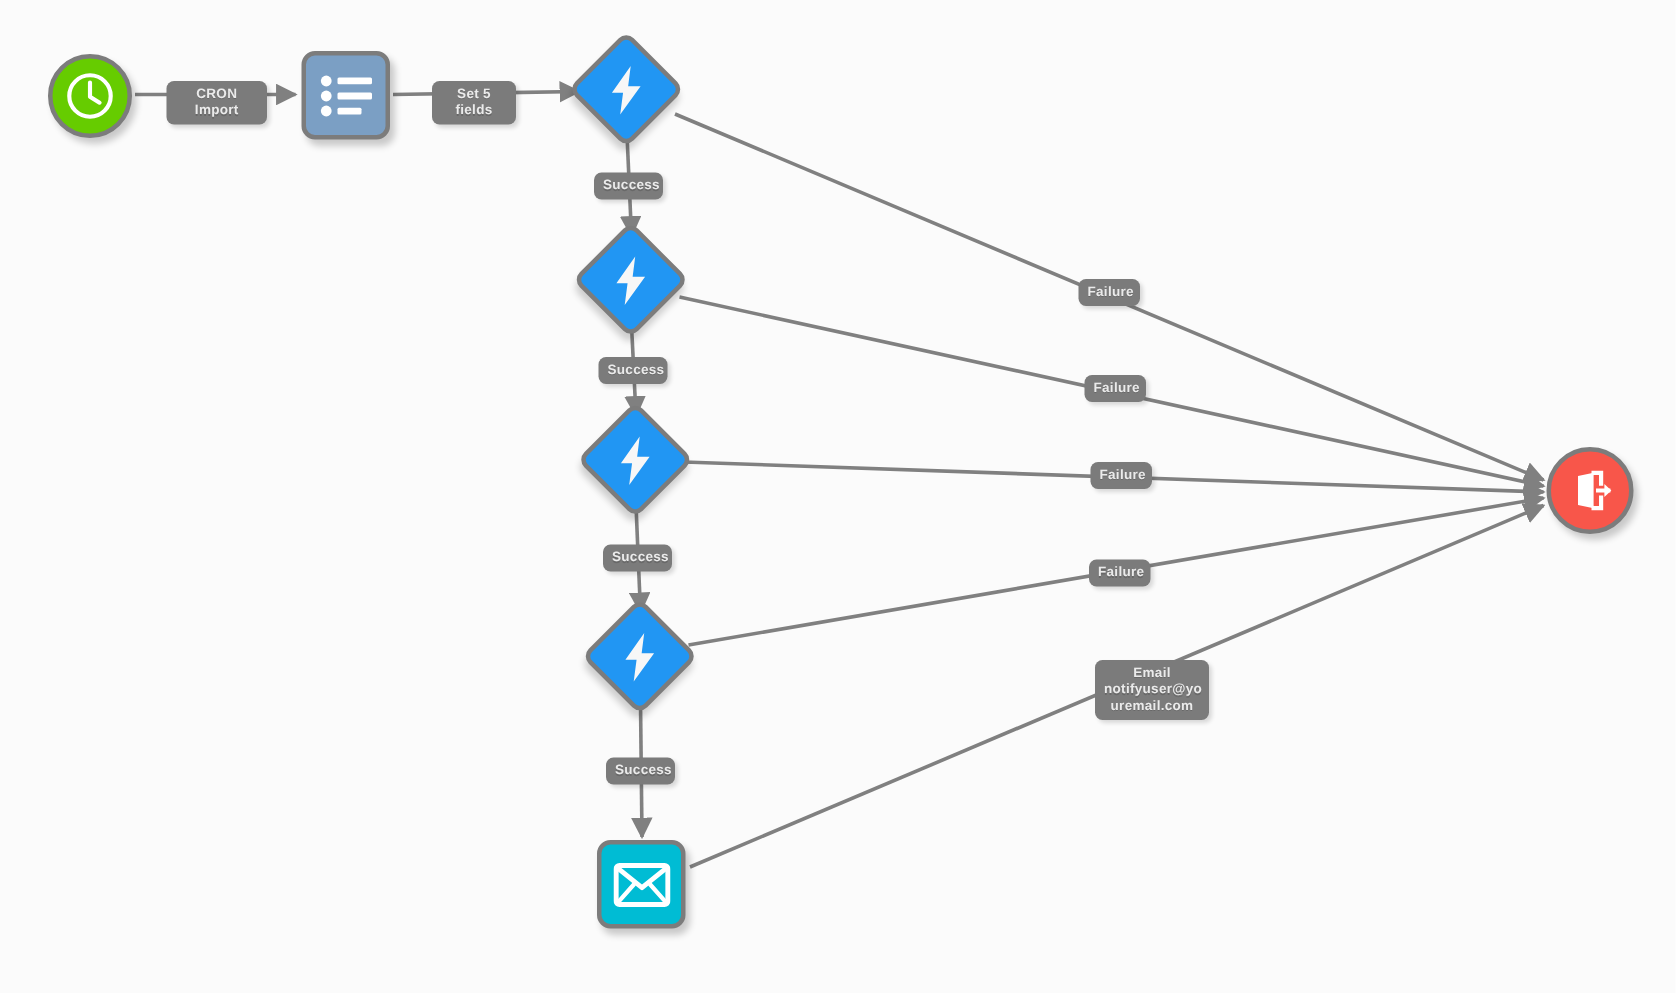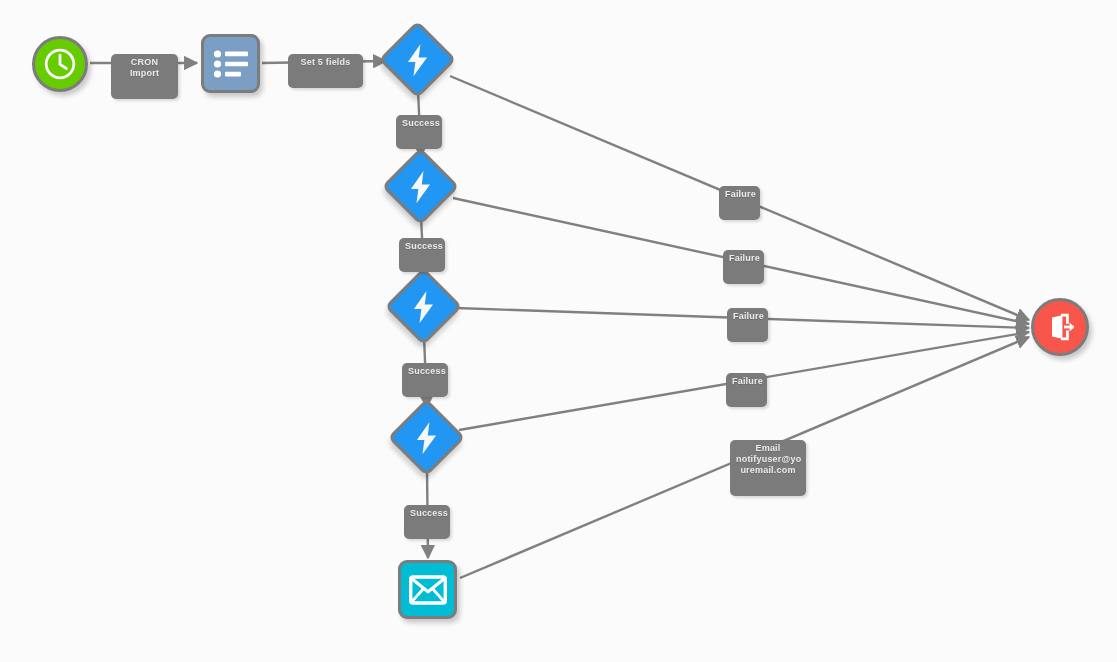--- a/index.html
+++ b/index.html
@@ -64,21 +64,21 @@
   
   .edge-label {
     position: absolute;
     background: #7b7b7b;
     color: #ebebeb;
     border-radius: 5px;
     font-size: 9px;
     font-weight: bold;
     letter-spacing: 0.2px;
     text-align: center;
-    padding: 3px 6px 20px 6px;
+    padding: 3px 6px 4px 6px;
     box-sizing: border-box;
     white-space: pre-line;
     line-height: 11px;
     box-shadow: 2px 2px 3px rgba(0,0,0,0.14);
     text-shadow: 0 1px 0 rgba(0,0,0,0.15);
   }
 </style>
 </head>
 <body>
 
@@ -154,21 +154,21 @@
       <path d="M18.4 4.2 L8.0 6.4 L8.0 25.6 L18.4 27.8 Z" fill="#ffffff"></path>
       <path d="M18.4 4.2 L23.4 4.2 L23.4 11.4" fill="none" stroke="#ffffff" stroke-width="2.8" stroke-linecap="square"></path>
       <path d="M18.4 27.8 L23.4 27.8 L23.4 20.8" fill="none" stroke="#ffffff" stroke-width="2.8" stroke-linecap="square"></path>
       <path d="M20.0 16.0 L29.6 16.0" fill="none" stroke="#ffffff" stroke-width="2.8" stroke-linecap="butt"></path>
       <path d="M25.6 11.6 L30.2 16.0 L25.6 20.4 Z" fill="#ffffff"></path>
     </svg></span>
       </div>
     </div>
   <div id="labels-group">
       <div class="edge-label" style="left: 111px; top: 54px; width: 67px;">CRON Import</div>
-      <div class="edge-label" style="left: 288px; top: 54px; width: 75px;">Set 5 fields</div>
+      <div class="edge-label" style="left: 288px; top: 54px; width: 56px;">Set 5 fields</div>
       <div class="edge-label" style="left: 396px; top: 115px; width: 46px;">Success</div>
       <div class="edge-label" style="left: 399px; top: 238px; width: 46px;">Success</div>
       <div class="edge-label" style="left: 402px; top: 363px; width: 46px;">Success</div>
       <div class="edge-label" style="left: 404px; top: 505px; width: 46px;">Success</div>
       <div class="edge-label" style="left: 719px; top: 186px; width: 41px;">Failure</div>
       <div class="edge-label" style="left: 723px; top: 250px; width: 41px;">Failure</div>
       <div class="edge-label" style="left: 727px; top: 308px; width: 41px;">Failure</div>
       <div class="edge-label" style="left: 726px; top: 373px; width: 41px;">Failure</div>
       <div class="edge-label" style="left: 730px; top: 440px; width: 76px;">Email
 notifyuser@yo

